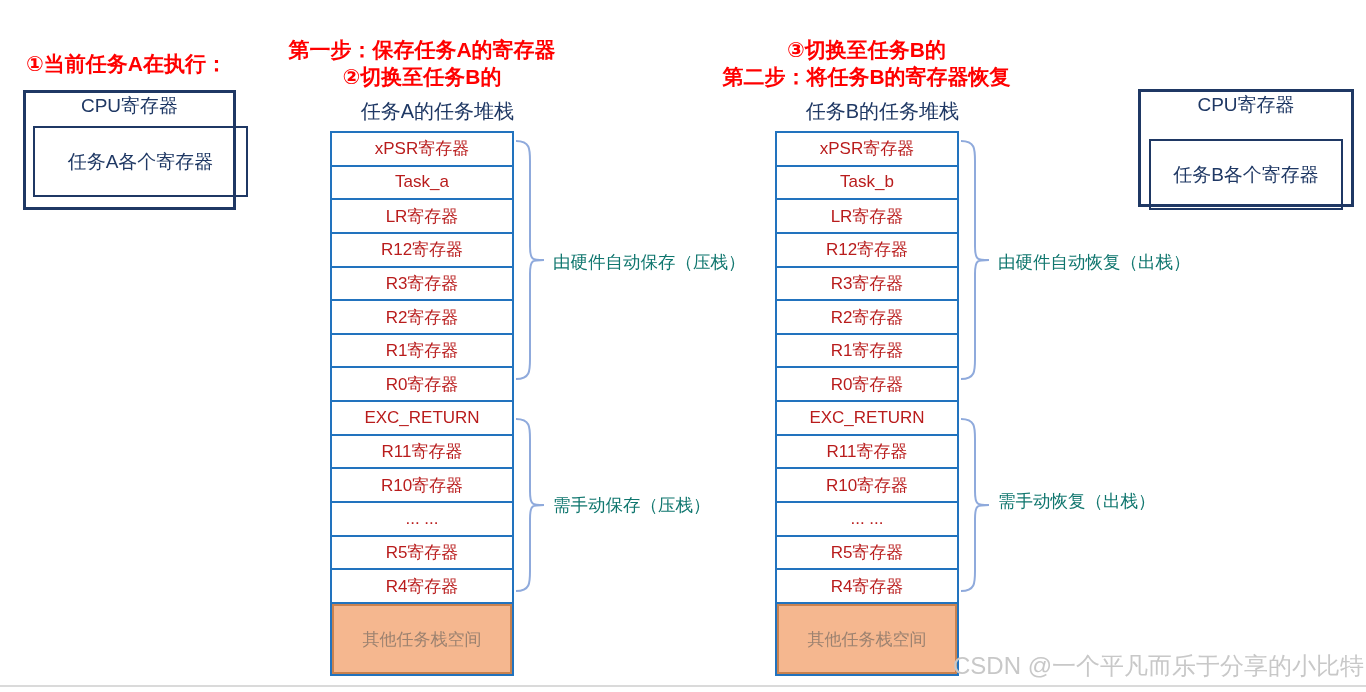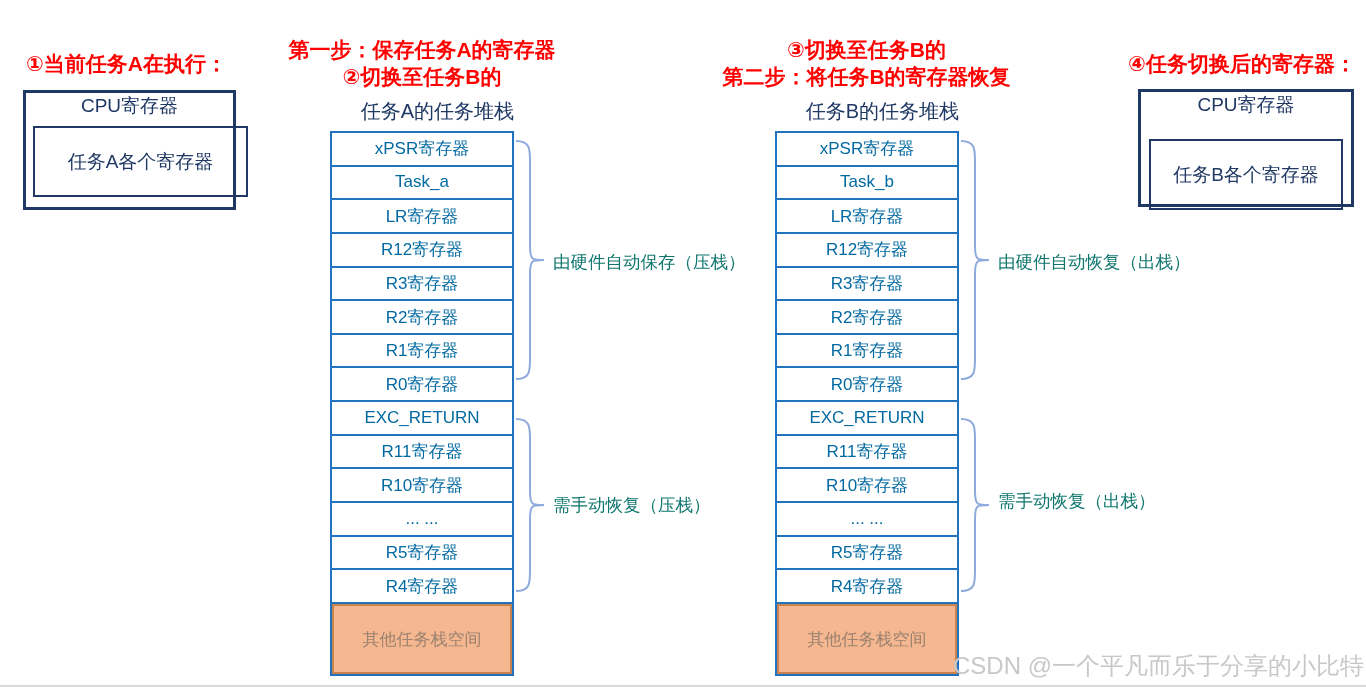--- a/index.html
+++ b/index.html
@@ -32,21 +32,21 @@
   }
   .stack{
     border:2px solid #2273BE;box-sizing:border-box;background:#fff;
   }
   .stack-cells{
     display:flex;flex-direction:column;height:469px;
     border-bottom:2px solid #2273BE;
   }
   .stack-cell{
     flex:1;display:flex;align-items:center;justify-content:center;
-    color:#0369a1;font-size:17px;white-space:nowrap;
+    color:#b91c1c;font-size:17px;white-space:nowrap;
   }
   .stack-cell + .stack-cell{border-top:2px solid #2273BE;}
   .stack-bottom{
     height:70px;box-sizing:border-box;background:#F5B78F;
     border:2px solid #C9814E;
     display:flex;align-items:center;justify-content:center;
     color:#9C8270;font-size:17px;
   }
   
   .brace svg{display:block;}
@@ -100,21 +100,21 @@
     <svg width="34" height="242" viewBox="0 0 34 242">
       <path d="M2,2 C16,2 16,10 16,22 L16,107 C16,121 18,121 30,121 C18,121 16,121 16,135 L16,220 C16,232 16,240 2,240" fill="none" stroke="#8FAADC" stroke-width="2"></path>
     </svg>
   </div>
   <div class="abs brace-label" style="left:553px;top:251px;">由硬件自动保存（压栈）</div>
   <div class="abs brace" style="left:514px;top:417px;">
     <svg width="34" height="176" viewBox="0 0 34 176">
       <path d="M2,2 C16,2 16,10 16,22 L16,74 C16,88 18,88 30,88 C18,88 16,88 16,102 L16,154 C16,166 16,174 2,174" fill="none" stroke="#8FAADC" stroke-width="2"></path>
     </svg>
   </div>
-  <div class="abs brace-label" style="left:553px;top:494px;">需手动恢复（压栈）</div>
+  <div class="abs brace-label" style="left:553px;top:494px;">需手动保存（压栈）</div>
 
   <div class="abs center" style="left:700px;top:36px;width:333px;">
     <div class="step-title">③切换至任务B的</div>
     <div class="step-title">第二步：将任务B的寄存器恢复</div>
   </div>
   <div class="abs stack-heading" style="left:775px;top:98px;width:184px;">任务B的任务堆栈</div>
   <div class="abs stack" style="left:775px;top:131px;width:184px;">
     <div class="stack-cells">
         <div class="stack-cell">xPSR寄存器</div>
         <div class="stack-cell">Task_b</div>
@@ -139,21 +139,20 @@
     </svg>
   </div>
   <div class="abs brace-label" style="left:998px;top:251px;">由硬件自动恢复（出栈）</div>
   <div class="abs brace" style="left:959px;top:417px;">
     <svg width="34" height="176" viewBox="0 0 34 176">
       <path d="M2,2 C16,2 16,10 16,22 L16,74 C16,88 18,88 30,88 C18,88 16,88 16,102 L16,154 C16,166 16,174 2,174" fill="none" stroke="#8FAADC" stroke-width="2"></path>
     </svg>
   </div>
   <div class="abs brace-label" style="left:998px;top:490px;">需手动恢复（出栈）</div>
 
-  <div class="abs step-title center" style="left:1118px;top:50px;width:248px;">④任务切换后的寄存器：</div>
   <div class="abs cpu-box" style="left:1138px;top:89px;width:216px;height:118px;">
     <div class="cpu-box-title">CPU寄存器</div>
     <div class="cpu-inner-box" style="left:8px;top:47px;width:194px;height:71px;">任务B各个寄存器</div>
   </div>
 
   <div class="abs watermark">CSDN @一个平凡而乐于分享的小比特</div>
   <div class="abs footer-line"></div>
 
 </div>
 

